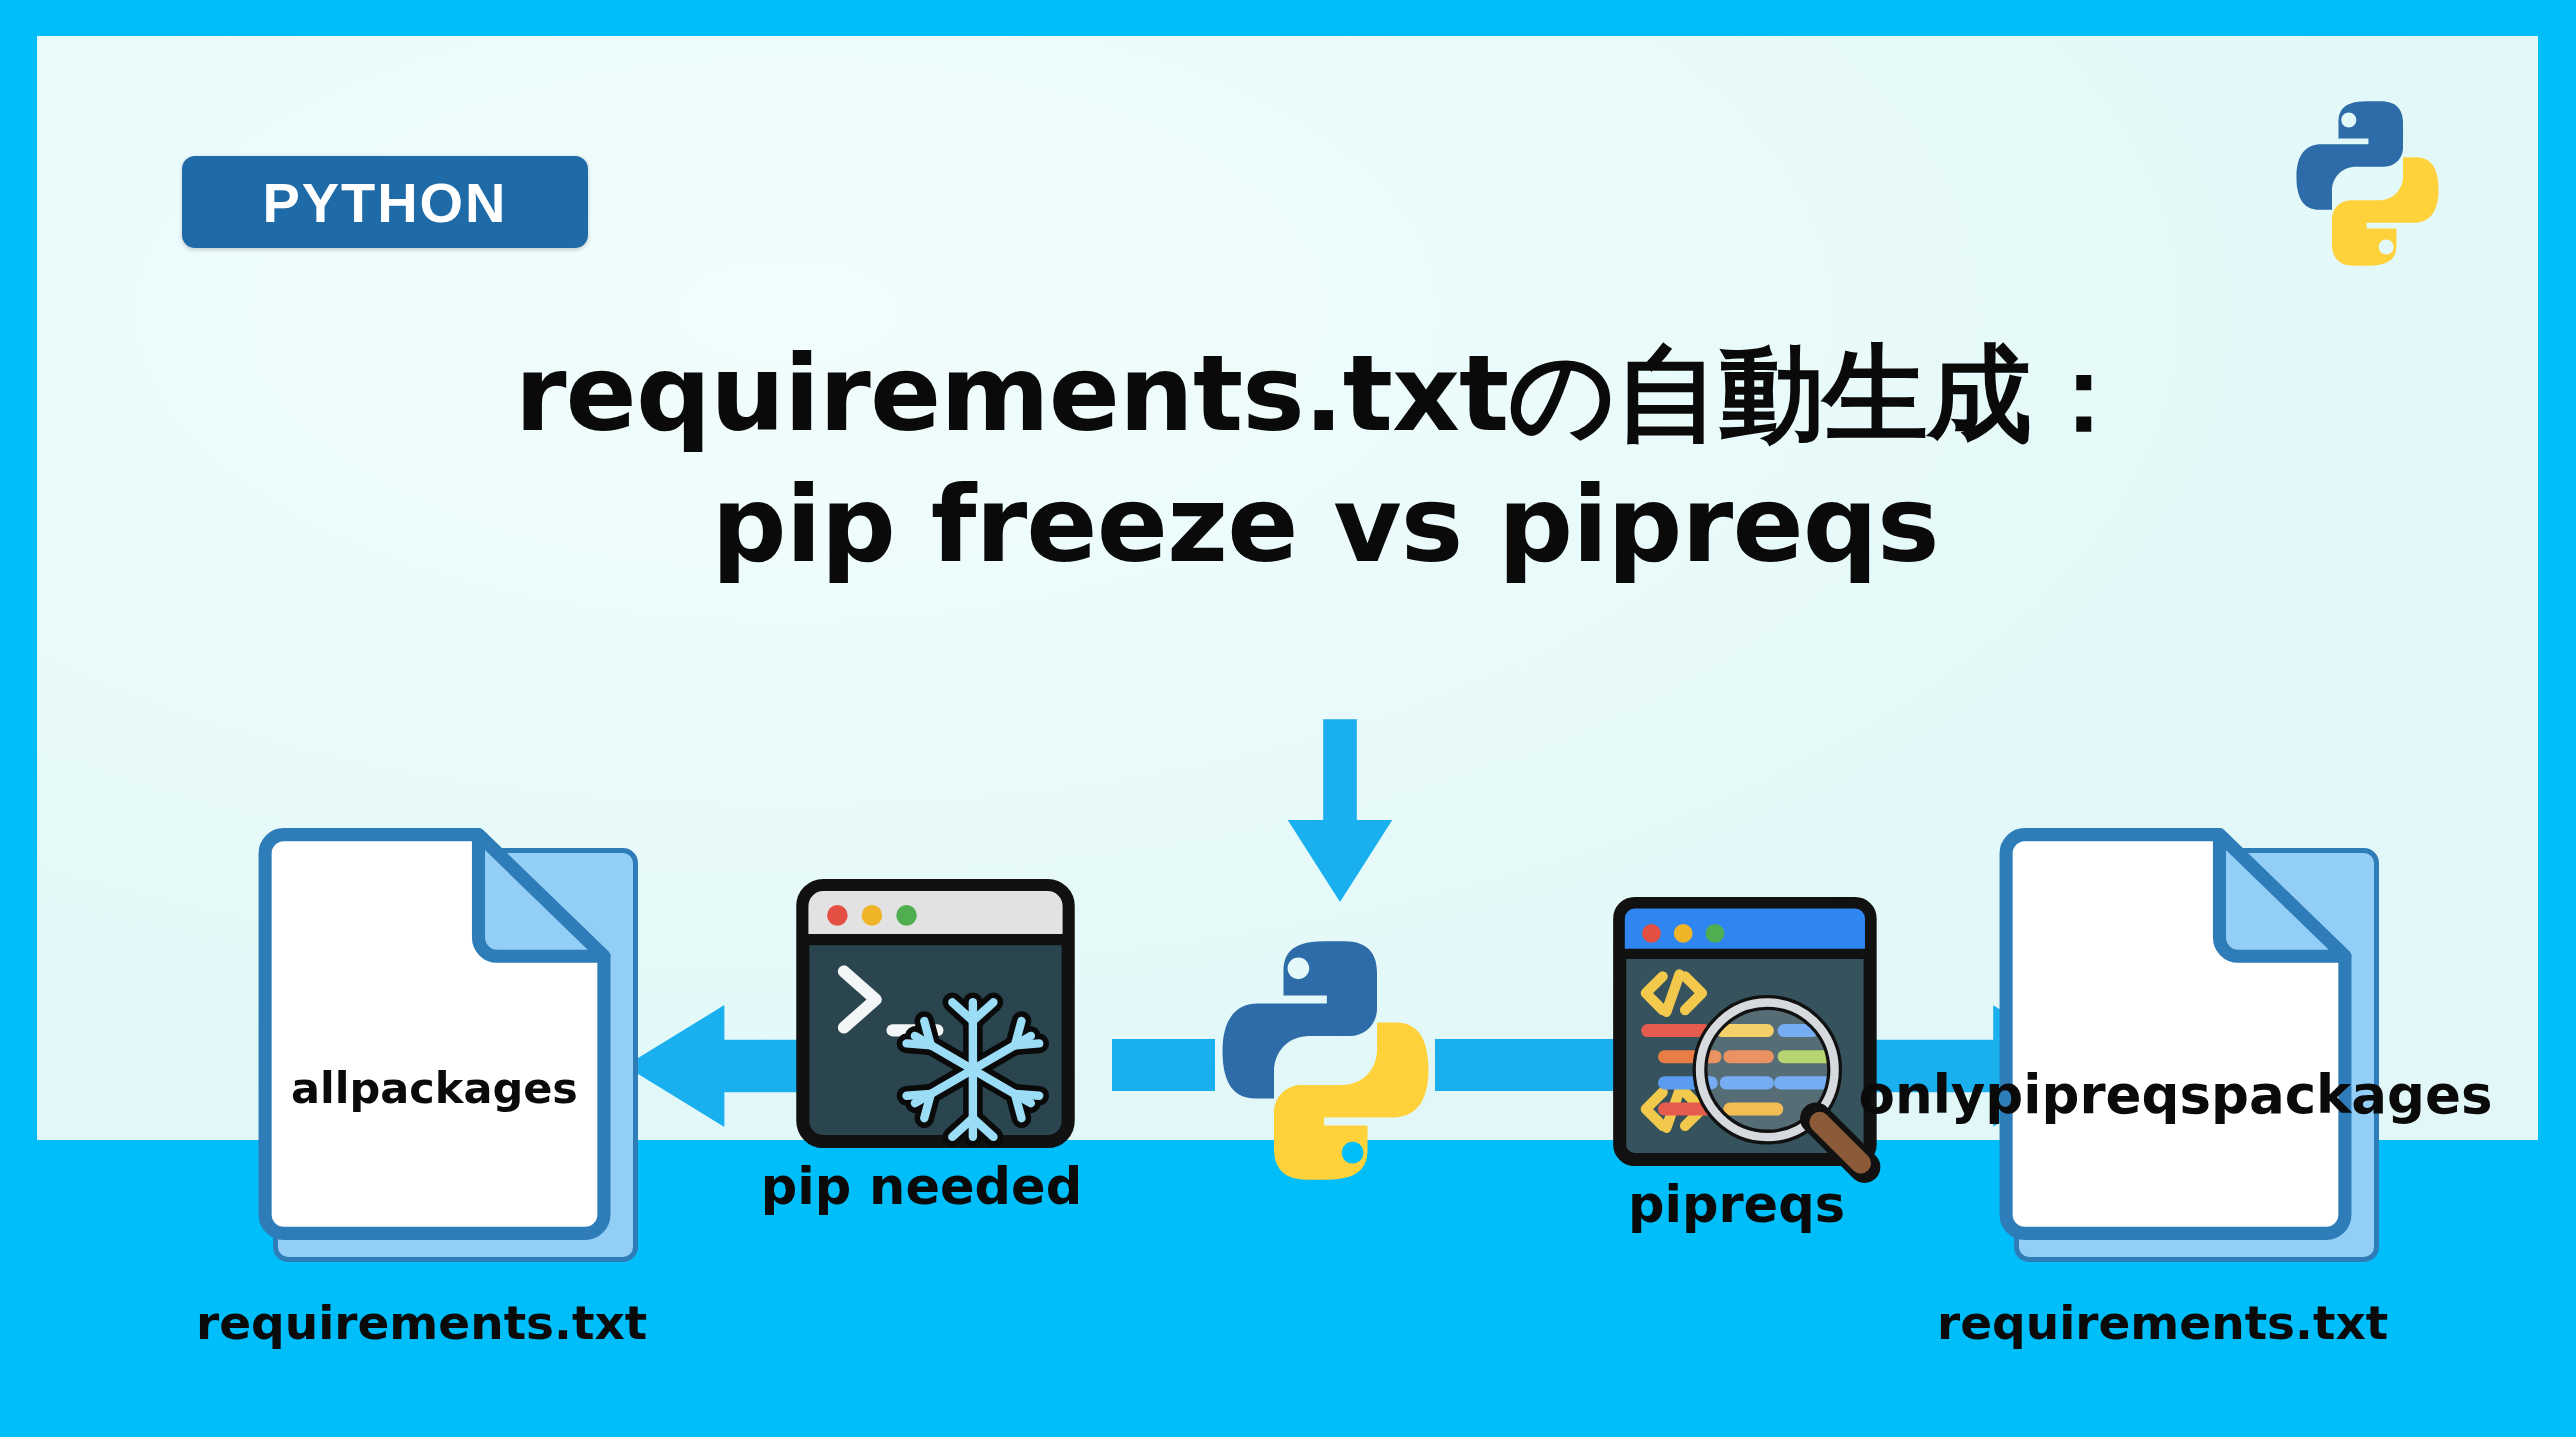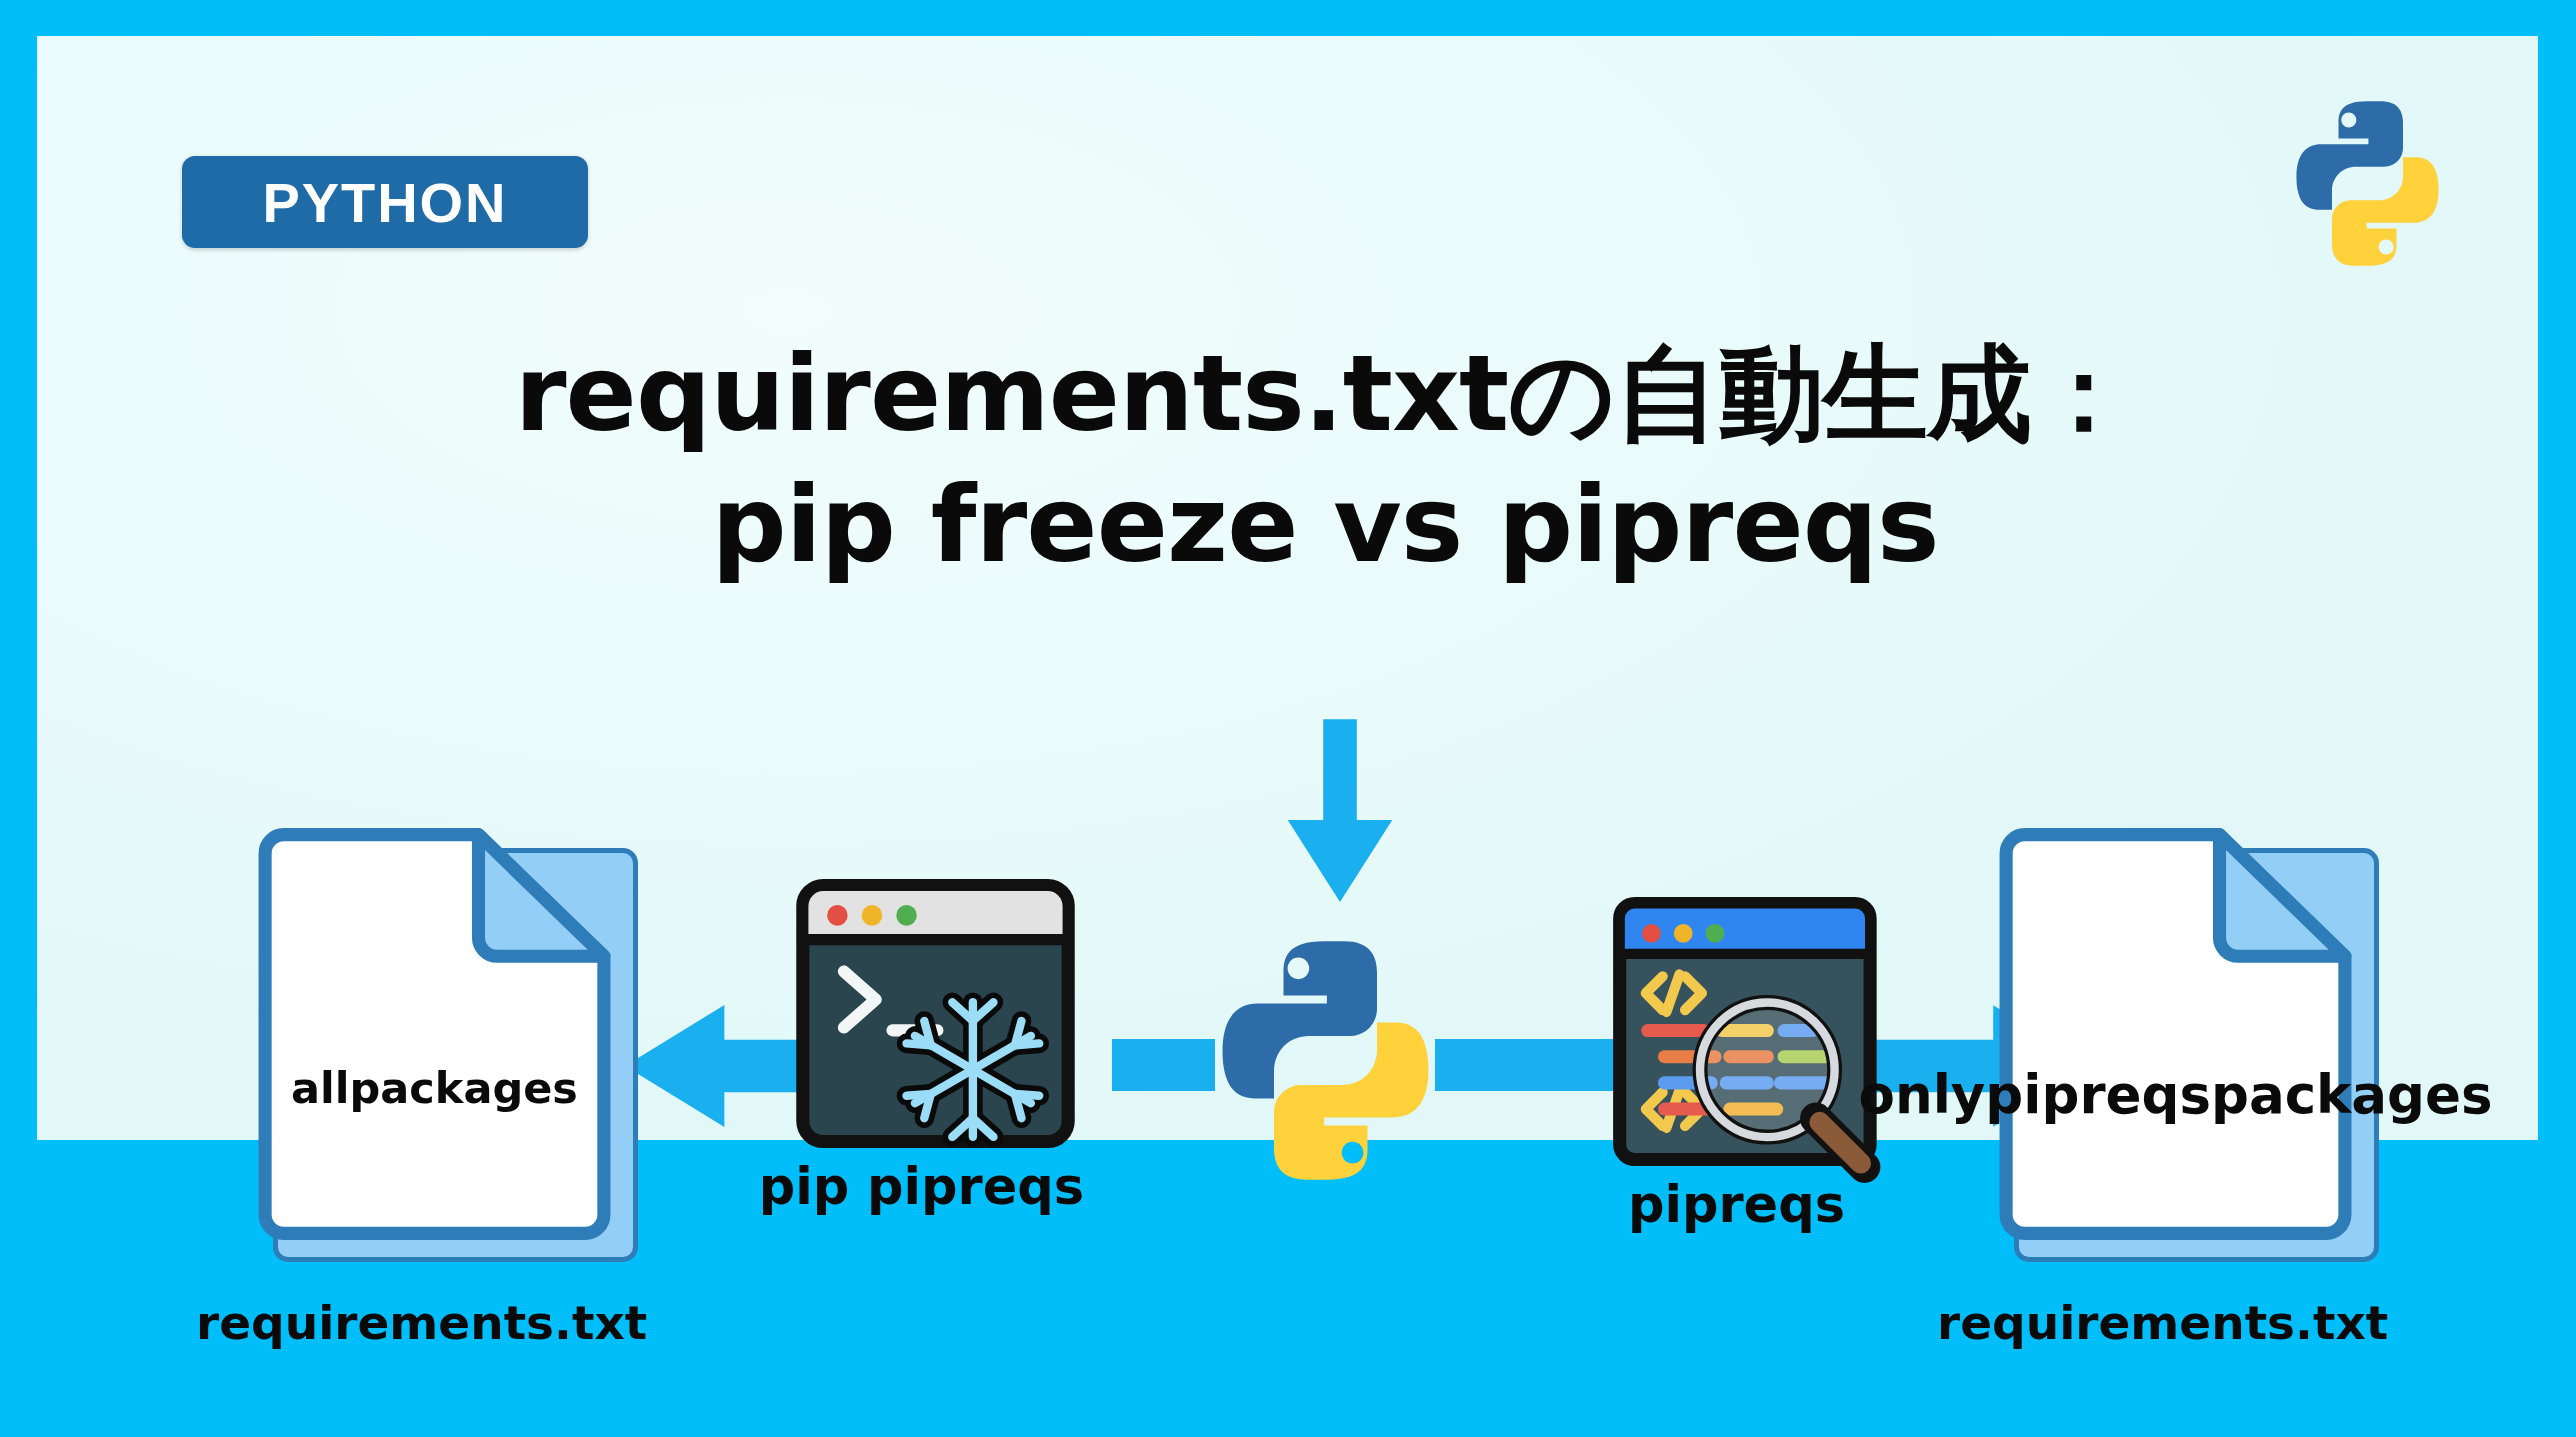--- a/index.html
+++ b/index.html
@@ -247,21 +247,21 @@
                 <line x1="45" y1="26" x2="71" y2="28"></line>
                   <line x1="45" y1="26" x2="52" y2="52"></line>
                 <line x1="-45" y1="26" x2="-71" y2="28"></line>
                   <line x1="-45" y1="26" x2="-52" y2="52"></line>
                 <line x1="45" y1="-26" x2="71" y2="-28"></line>
                   <line x1="45" y1="-26" x2="52" y2="-52"></line>
               </g>
             </g>
           </svg>
         </div>
-        <div class="tool-caption">pip pipreqs</div>
+        <div class="tool-caption">pip needed</div>
       </div>
 
       <div id="tool-right" class="tool-group">
         <div>
           <svg width="281" height="271" viewBox="0 0 300 290">
             <rect x="10" y="8" width="268" height="274" rx="16" fill="#36525C" stroke="#111111" stroke-width="14"></rect>
             <path d="M10 24 a16 16 0 0 1 16 -16 h236 a16 16 0 0 1 16 16 v38 h-268 z" fill="#2F86F0" stroke="#111111" stroke-width="11"></path>
             <circle cx="44" cy="40" r="10" fill="#E44F44"></circle>
             <circle cx="78" cy="40" r="10" fill="#F0B429"></circle>
             <circle cx="112" cy="40" r="10" fill="#4FAE4F"></circle>

